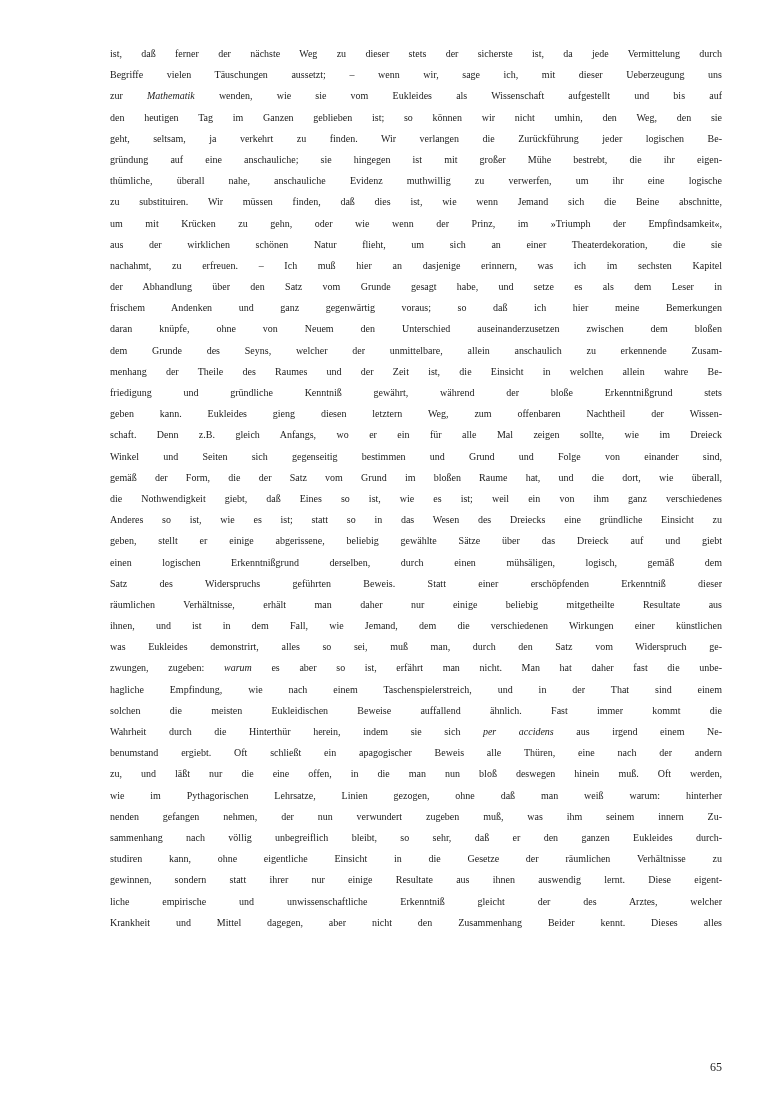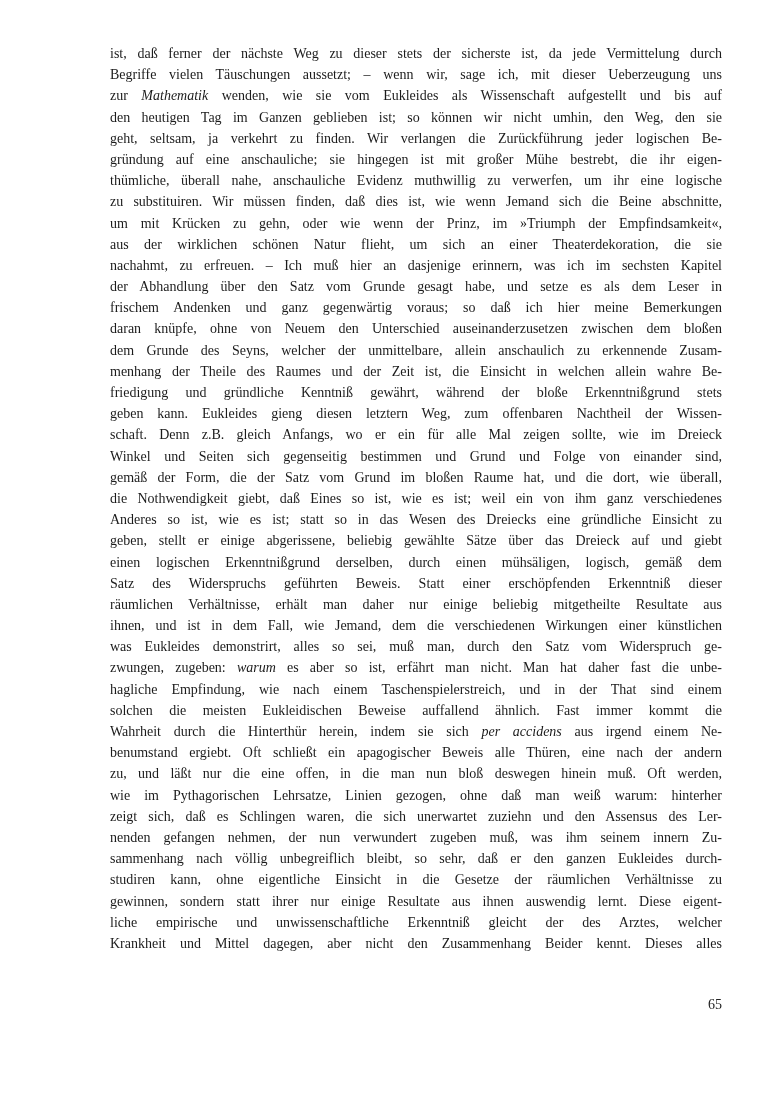--- a/index.html
+++ b/index.html
@@ -14,35 +14,35 @@
     width: 770px; height: 1100px;
     background: #ffffff;
     overflow: hidden;
   }
   .text-block {
     position: absolute;
     left: 110px; top: 43px;
     width: 612px;
   }
   .line {
-    font-size: 14px;
+    font-size: 10px;
     line-height: 21.2px;
     height: 21.2px;
     text-align: justify;
     text-align-last: justify;
     overflow: hidden;
     white-space: normal;
   }
   .line em { }
   .page-number {
     position: absolute;
-    left: 110px; top: 997px;
+    left: 110px; top: 1059px;
     width: 612px;
     text-align: right;
-    font-size: 14px;
+    font-size: 12px;
     line-height: 16px;
     color: #222222;
   }
 </style>
 </head>
 <body>
 
 <div class="page">
   <div class="text-block" id="text-block">
       <div class="line"><span>ist, daß ferner der nächste Weg zu dieser stets der sicherste ist, da jede Vermittelung durch</span></div>
@@ -74,21 +74,20 @@
       <div class="line"><span>räumlichen Verhältnisse, erhält man daher nur einige beliebig mitgetheilte Resultate aus</span></div>
       <div class="line"><span>ihnen, und ist in dem Fall, wie Jemand, dem die verschiedenen Wirkungen einer künstlichen</span></div>
       <div class="line"><span>was Eukleides demonstrirt, alles so sei, muß man, durch den Satz vom Widerspruch ge-</span></div>
       <div class="line"><span>zwungen, zugeben: </span><em>warum</em><span> es aber so ist, erfährt man nicht. Man hat daher fast die unbe-</span></div>
       <div class="line"><span>hagliche Empfindung, wie nach einem Taschenspielerstreich, und in der That sind einem</span></div>
       <div class="line"><span>solchen die meisten Eukleidischen Beweise auffallend ähnlich. Fast immer kommt die</span></div>
       <div class="line"><span>Wahrheit durch die Hinterthür herein, indem sie sich </span><em>per accidens</em><span> aus irgend einem Ne-</span></div>
       <div class="line"><span>benumstand ergiebt. Oft schließt ein apagogischer Beweis alle Thüren, eine nach der andern</span></div>
       <div class="line"><span>zu, und läßt nur die eine offen, in die man nun bloß deswegen hinein muß. Oft werden,</span></div>
       <div class="line"><span>wie im Pythagorischen Lehrsatze, Linien gezogen, ohne daß man weiß warum: hinterher</span></div>
-      <div class="line"><span>zeigt sich, daß es Schlingen waren, die sich unerwartet zuziehn und den Assensus des Ler-</span></div>
       <div class="line"><span>nenden gefangen nehmen, der nun verwundert zugeben muß, was ihm seinem innern Zu-</span></div>
       <div class="line"><span>sammenhang nach völlig unbegreiflich bleibt, so sehr, daß er den ganzen Eukleides durch-</span></div>
       <div class="line"><span>studiren kann, ohne eigentliche Einsicht in die Gesetze der räumlichen Verhältnisse zu</span></div>
       <div class="line"><span>gewinnen, sondern statt ihrer nur einige Resultate aus ihnen auswendig lernt. Diese eigent-</span></div>
       <div class="line"><span>liche empirische und unwissenschaftliche Erkenntniß gleicht der des Arztes, welcher</span></div>
       <div class="line"><span>Krankheit und Mittel dagegen, aber nicht den Zusammenhang Beider kennt. Dieses alles</span></div>
     </div>
   <div class="page-number">65</div>
 </div>
 

